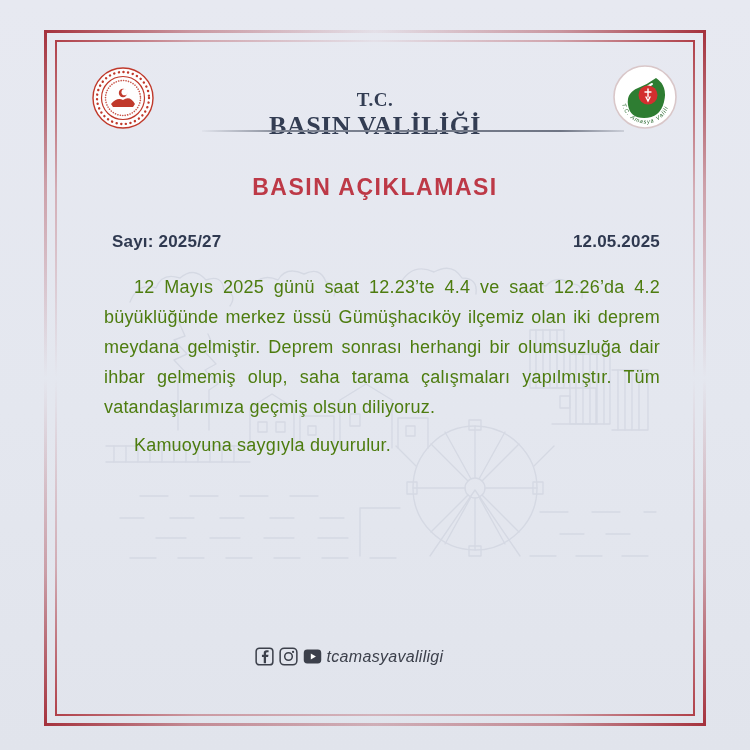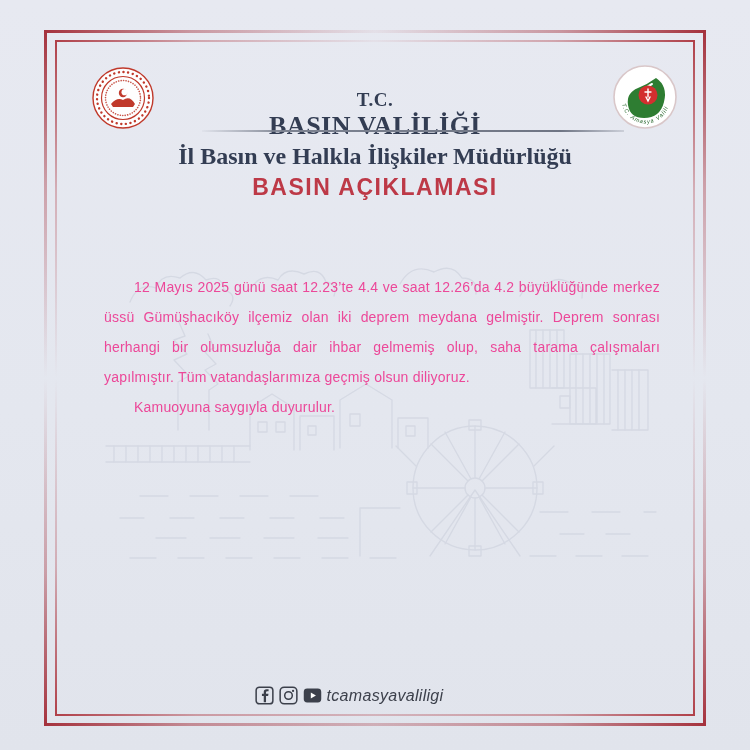--- a/index.html
+++ b/index.html
@@ -43,30 +43,30 @@
   .logo-right{left:612px;top:64px;}
 
   
   .headline{position:absolute;top:174px;left:0;right:0;text-align:center;
     font-size:23px;font-weight:bold;letter-spacing:1.5px;color:#bd3947;}
   .meta{position:absolute;top:232px;left:112px;right:90px;display:flex;
     justify-content:space-between;font-size:17px;font-weight:bold;color:#2f3950;letter-spacing:.2px;}
 
   
   .body-text{position:absolute;top:272px;left:104px;width:556px;
-    font-size:14px;line-height:30px;color:#ec4899;text-align:justify;letter-spacing:.2px;}
+    font-size:18px;line-height:30px;color:#4d7c0f;text-align:justify;letter-spacing:.2px;}
   .body-text p{margin:0;text-indent:30px;}
-  .body-text p + p{margin-top:0px;}
+  .body-text p + p{margin-top:8px;}
 
   
   .watermark{position:absolute;left:100px;top:250px;width:560px;height:320px;opacity:.8;}
   .watermark *{vector-effect:non-scaling-stroke;}
 
   
-  .footer{position:absolute;top:686px;left:0;right:0;display:flex;justify-content:center;
+  .footer{position:absolute;top:647px;left:0;right:0;display:flex;justify-content:center;
     align-items:center;gap:8px;color:#3c404b;font-size:16px;font-style:italic;letter-spacing:.3px;}
   .footer .grp{display:flex;align-items:center;gap:5px;}
   .footer .spacer{width:18px;}
   .ficon{display:block;}
 </style>
 </head>
 <body>
 
 <div class="page">
 
@@ -153,26 +153,29 @@
         <path id="arcText" d="M10 40 A 24 24 0 0 0 56 44"></path>
       </defs>
     <text font-size="5.6" fill="#1b5e20" font-style="italic" letter-spacing="1">
       <textPath href="#arcText">T.C. Amasya Valiliği</textPath>
     </text>
   </svg>
 
   <div class="header">
     <div class="h-tc">T.C.</div>
     <div class="h-title">BASIN VALİLİĞİ</div>
-    <div class="h-sub">İl Basın ve Halkla İlişkiler Müdürlüğü</div>
   </div>
   <div class="h-rule"></div>
 
   <div class="headline">BASIN AÇIKLAMASI</div>
 
+  <div class="meta">
+    <span>Sayı: 2025/27</span>
+    <span>12.05.2025</span>
+  </div>
 
   <div class="body-text">
     <p>12 Mayıs 2025 günü saat 12.23’te 4.4 ve saat 12.26’da 4.2 büyüklüğünde merkez üssü Gümüşhacıköy ilçemiz olan iki deprem meydana gelmiştir. Deprem sonrası herhangi bir olumsuzluğa dair ihbar gelmemiş olup, saha tarama çalışmaları yapılmıştır. Tüm vatandaşlarımıza geçmiş olsun diliyoruz.</p>
     <p>Kamuoyuna saygıyla duyurulur.</p>
   </div>
 
   <div class="footer">
     <div class="grp">
       <svg class="ficon" width="19" height="19" viewBox="0 0 20 20">
         <rect x="1.2" y="1.2" width="17.6" height="17.6" rx="3.4" fill="none" stroke="#3c404b" stroke-width="1.6"></rect>

